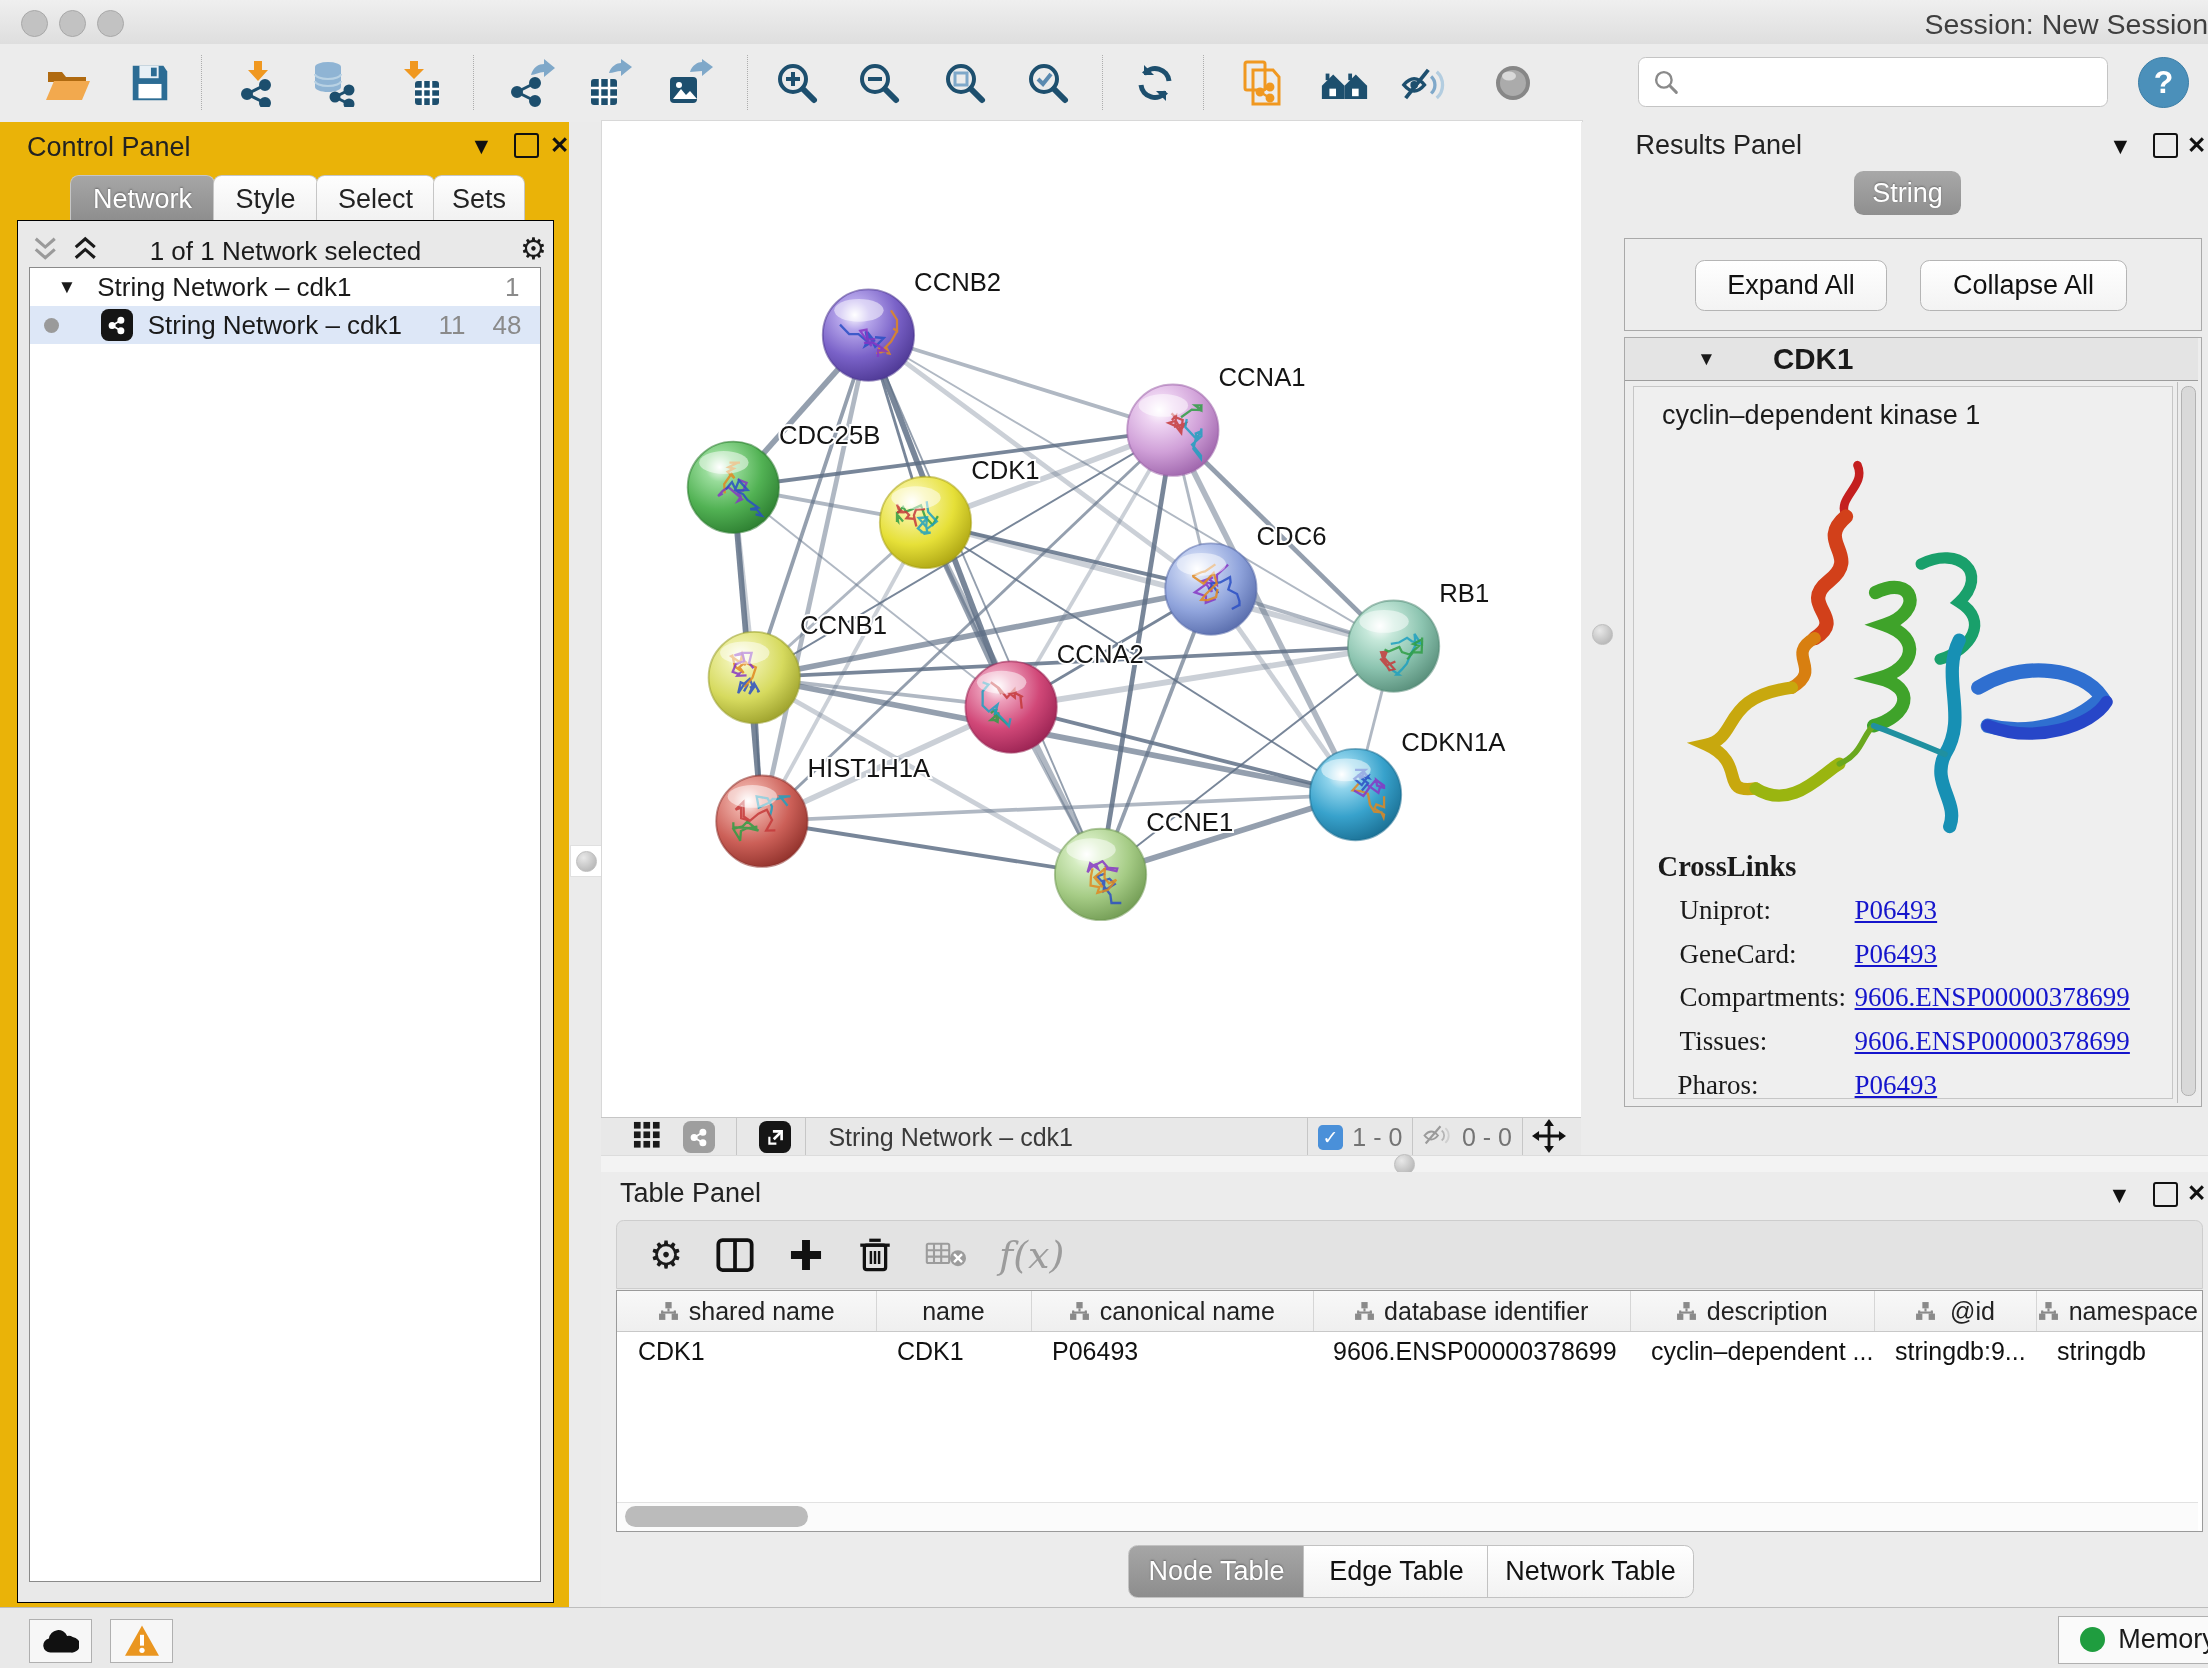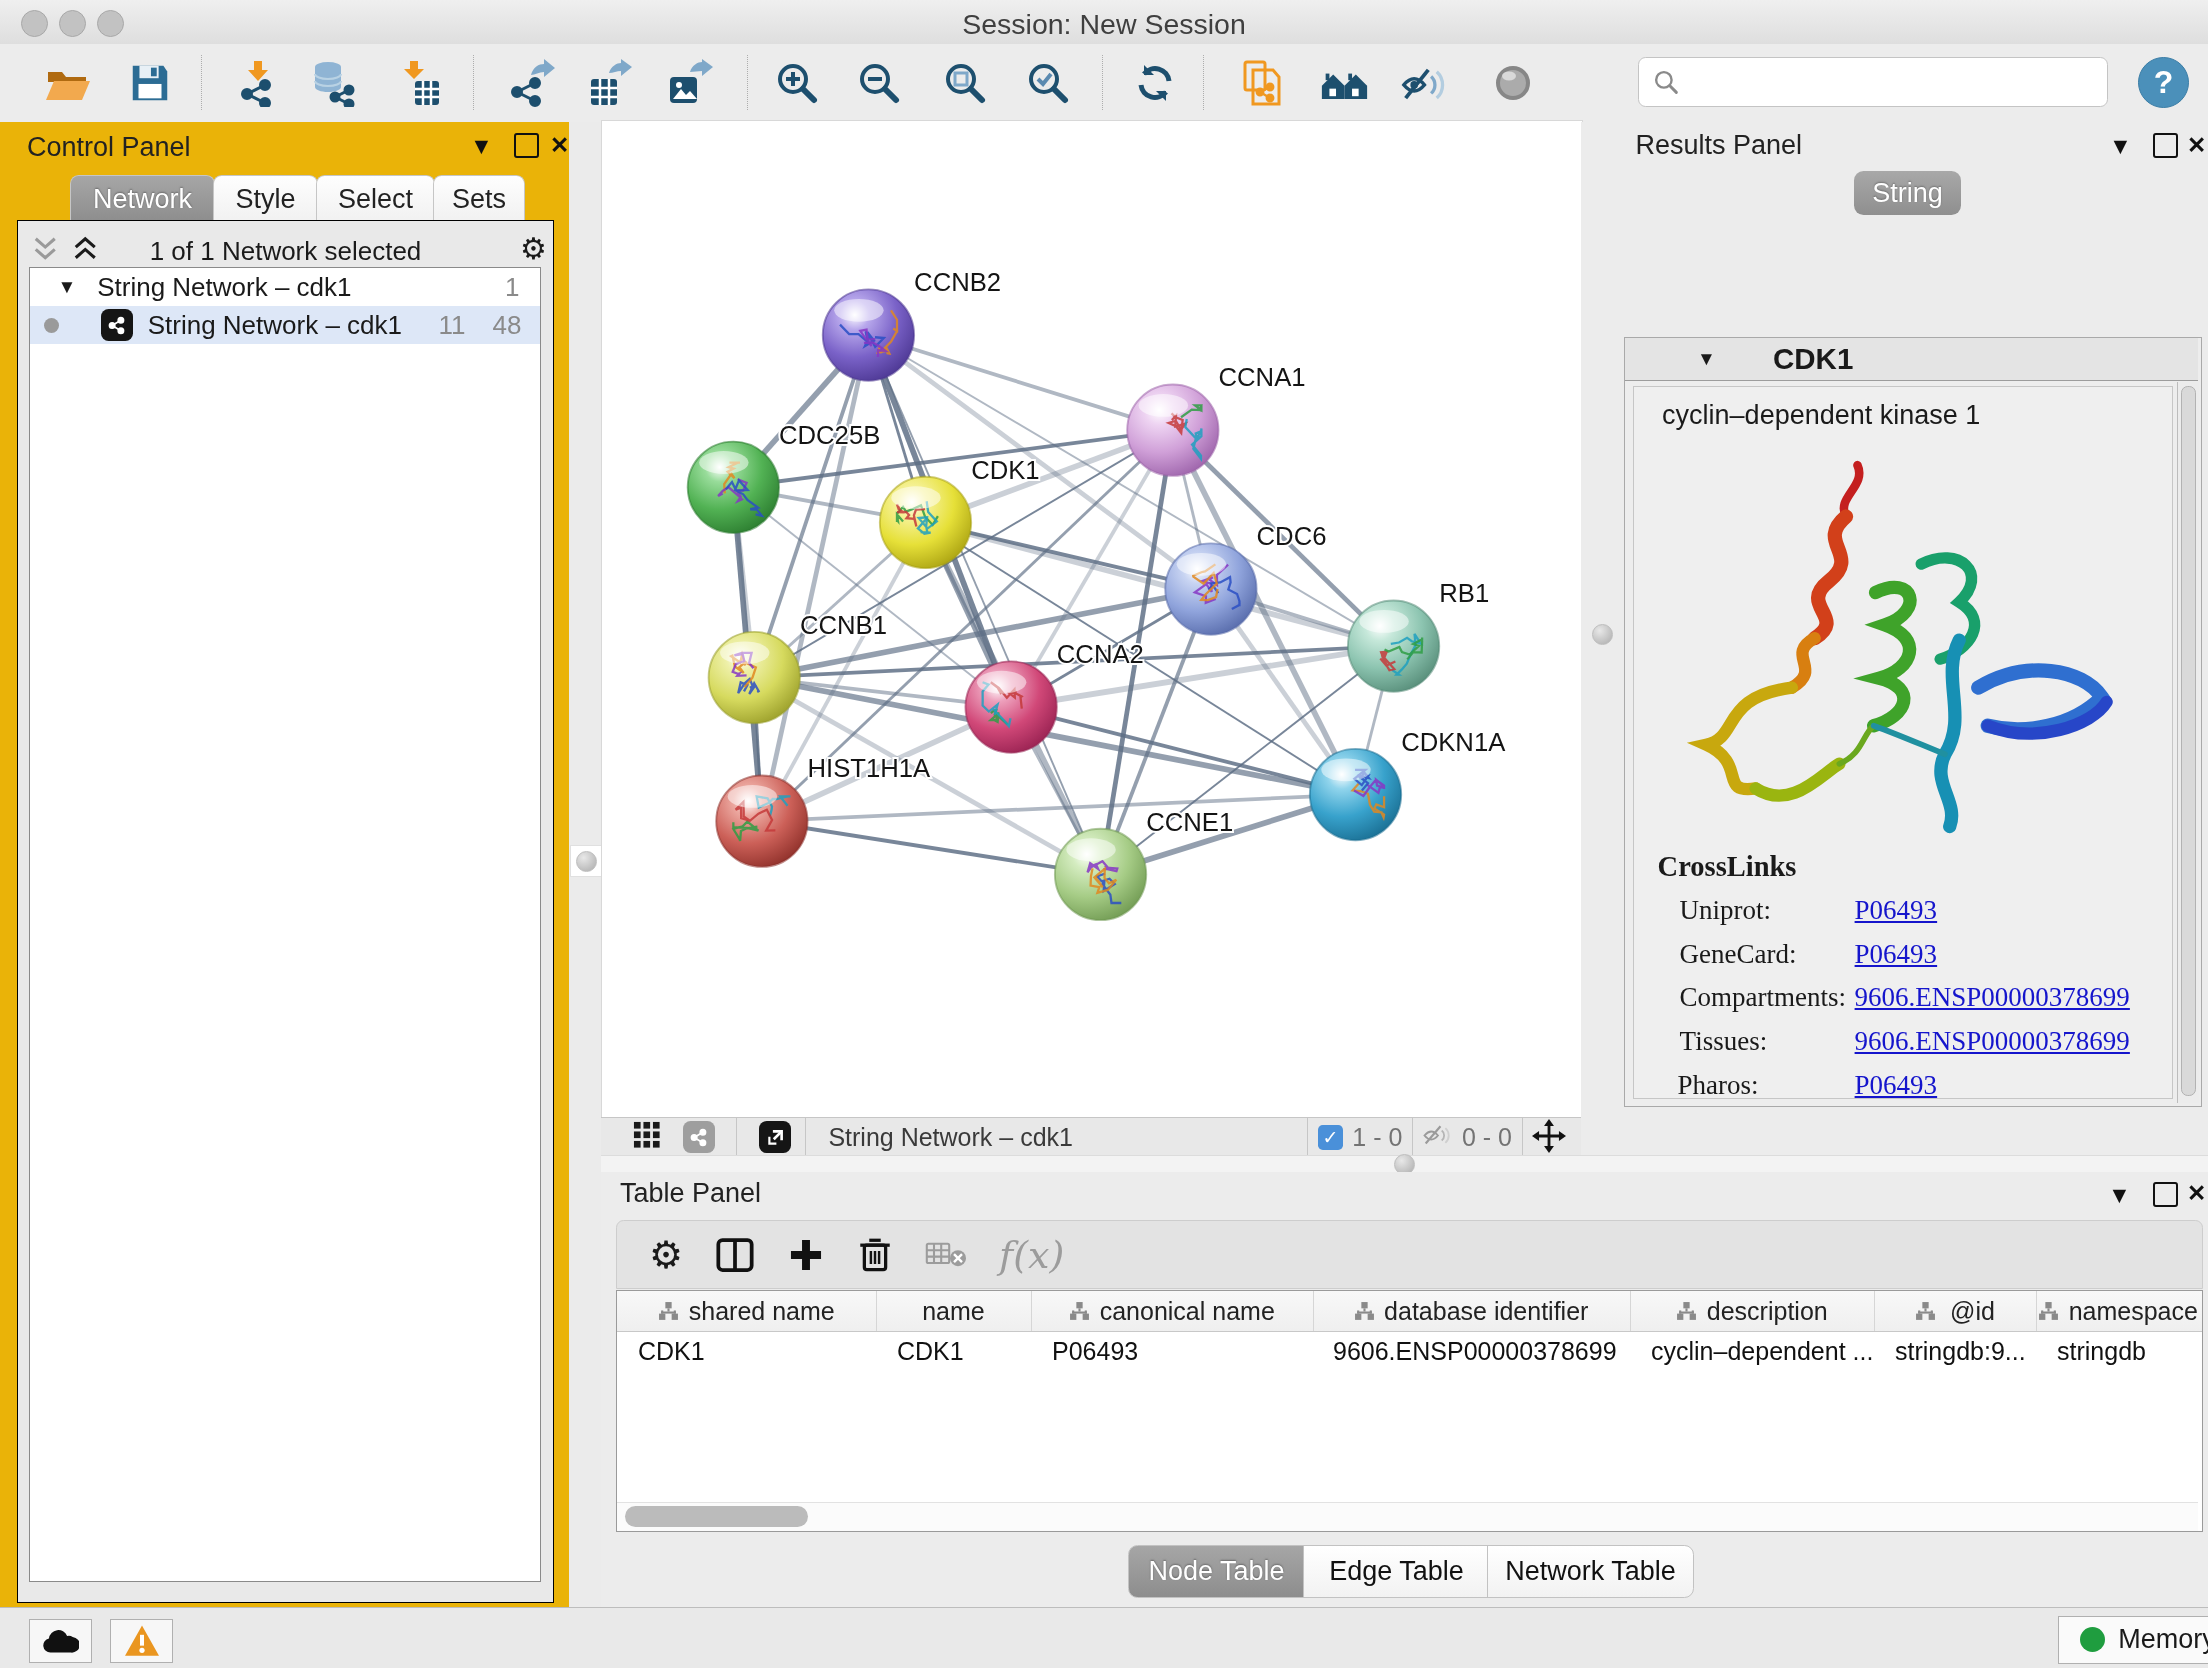--- a/index.html
+++ b/index.html
@@ -3,21 +3,21 @@
 <meta charset="utf-8">
 <style>
   html,body{margin:0;padding:0}
   body{width:2208px;height:1668px;position:relative;overflow:hidden;
        font-family:"Liberation Sans",sans-serif;background:#ececec;color:#1a1a1a}
   .abs{position:absolute}
   
   .titlebar{left:0;top:0;width:2208px;height:44px;
     background:linear-gradient(#efefef,#dedede);border-bottom:1px solid #c2c2c2}
   .tl{width:25px;height:25px;border-radius:50%;background:#c2c2c2;border:1px solid #a8a8a8;top:9.5px}
-  .wtitle{width:100%;text-align:center;top:7.6px;font-size:28.5px;color:#3f3f3f}
+  .wtitle{width:100%;text-align:right;top:7.6px;font-size:28.5px;color:#3f3f3f}
   
   .toolbar{left:0;top:44px;width:2208px;height:78px;background:#ececec;border-bottom:1px solid #b4b4b4}
   .tbi{width:53px;height:53px;top:12.4px;display:flex;align-items:center;justify-content:center}
   .tbsep{top:11.4px;height:55px;border-left:1.9px dotted #adadad}
   .searchbox{left:1638px;top:13.3px;width:468px;height:48px;background:#fff;border:1.9px solid #c4c4c4;
     border-radius:7.6px;display:flex;align-items:center}
   .searchbox input{border:none;outline:none;font-size:25px;flex:1;height:38px;font-family:"Liberation Sans",sans-serif;background:transparent}
   .helpbtn{left:2138px;top:13.3px;width:49px;height:49px;border-radius:50%;background:#4b90ba;color:#fff;
     font-size:32px;font-weight:bold;display:flex;align-items:center;justify-content:center;border:1.9px solid #3a7da6}
   
@@ -614,20 +614,28 @@
 <div class="abs results">
   <div class="abs phead" style="left:11.4px;top:7.6px">Results Panel</div>
   <div class="abs picon" style="left:485px;top:11.4px">▼</div>
   <div class="abs sqicon" style="left:529px;top:11.4px"></div>
   <div class="abs picon" style="left:563px;top:9.5px;font-weight:bold">✕</div>
 
   <div class="abs stringtab" style="left:230px;top:49px;width:107px;height:44px">
       <span>String</span>
     </div>
 
+  <div class="abs rbox" style="left:0px;top:116px;width:576px;height:91px">
+    <div class="btn abs" style="left:70px;top:21px;width:190px;height:49px">
+        <span>Expand All</span>
+      </div>
+    <div class="btn abs" style="left:295px;top:21px;width:205px;height:49px">
+        <span>Collapse All</span>
+      </div>
+  </div>
 
   <div class="abs rbox" style="left:0px;top:215px;width:576px;height:768px">
     <div class="abs" style="left:0;top:0;width:573px;height:42px;background:#e4e4e4;border-bottom:1.9px solid #9c9c9c">
       <span class="abs" style="left:72px;top:9.5px;font-size:19px">▼</span>
       <span class="abs" style="left:148px;top:3.8px;font-size:29.5px;font-weight:bold">CDK1</span>
     </div>
     <div class="abs" style="left:7.6px;top:48px;width:538px;height:711px;border:1px solid #c6c6c6;background:#efefef">
       <div class="abs" style="left:28.5px;top:13.3px;font-size:27px">cyclin–dependent kinase 1</div>
 
       <svg class="abs" style="left:38px;top:61px" width="466" height="428" viewBox="0 0 490 450">

